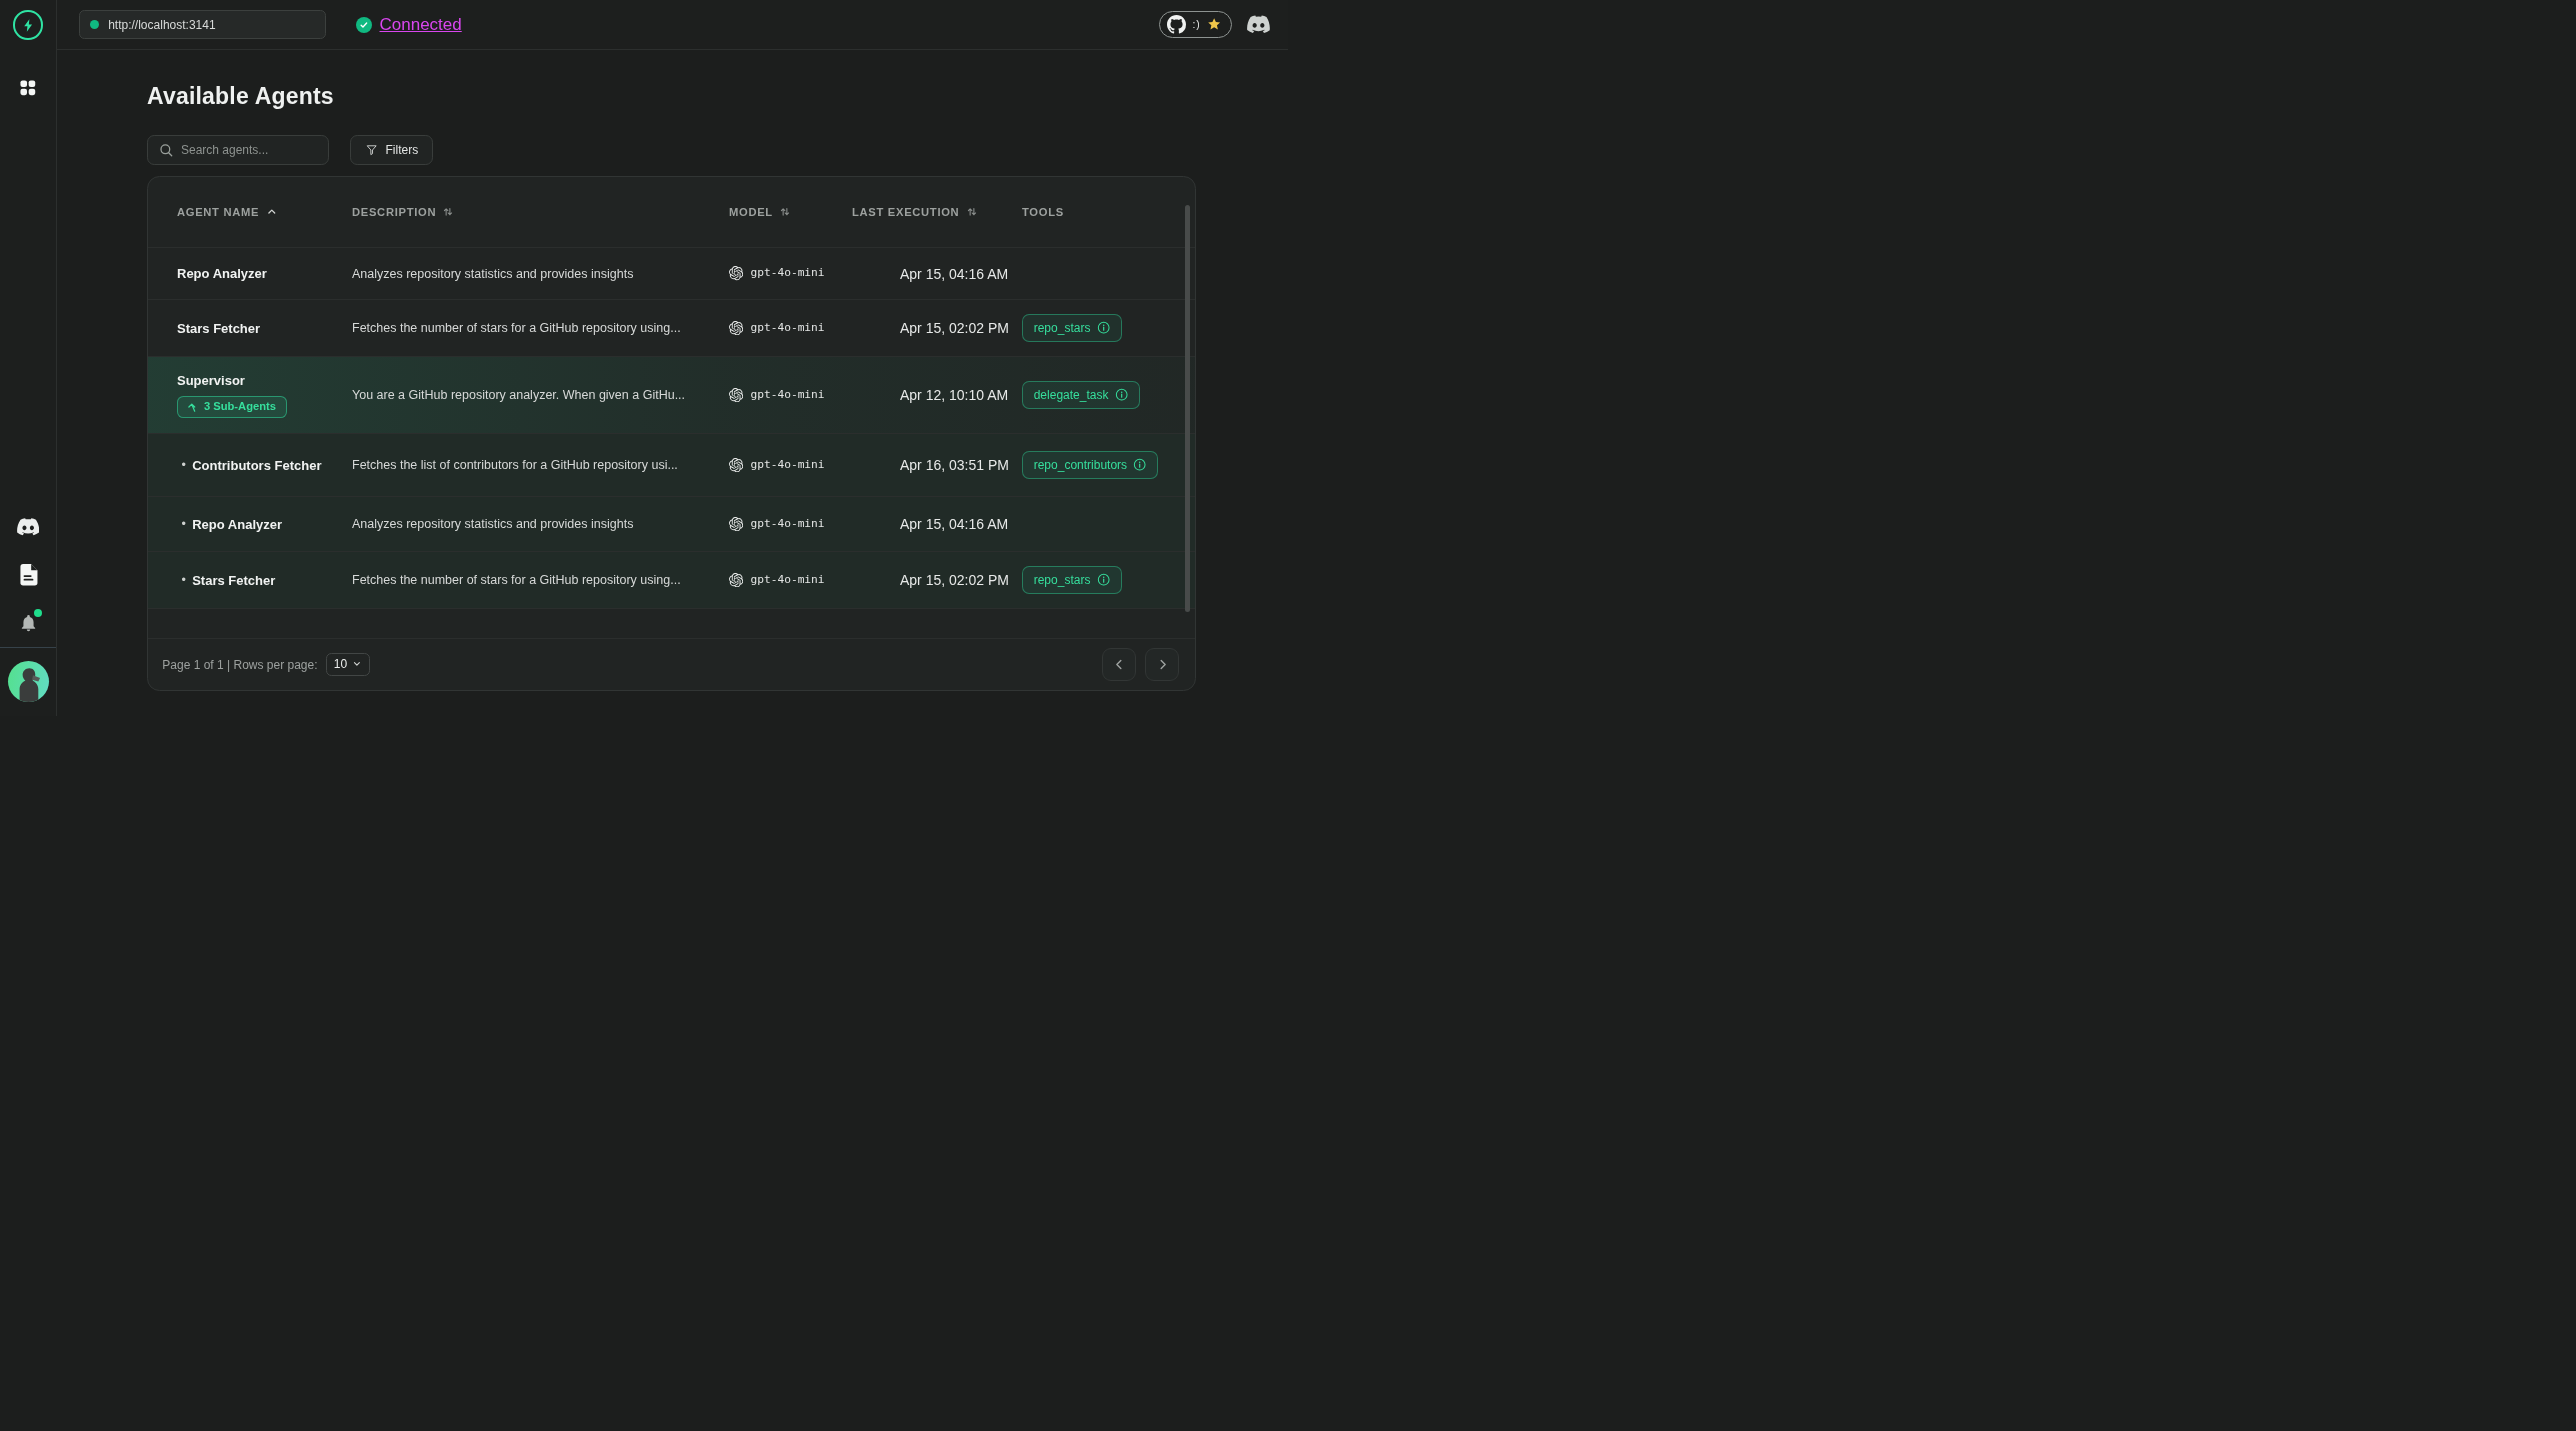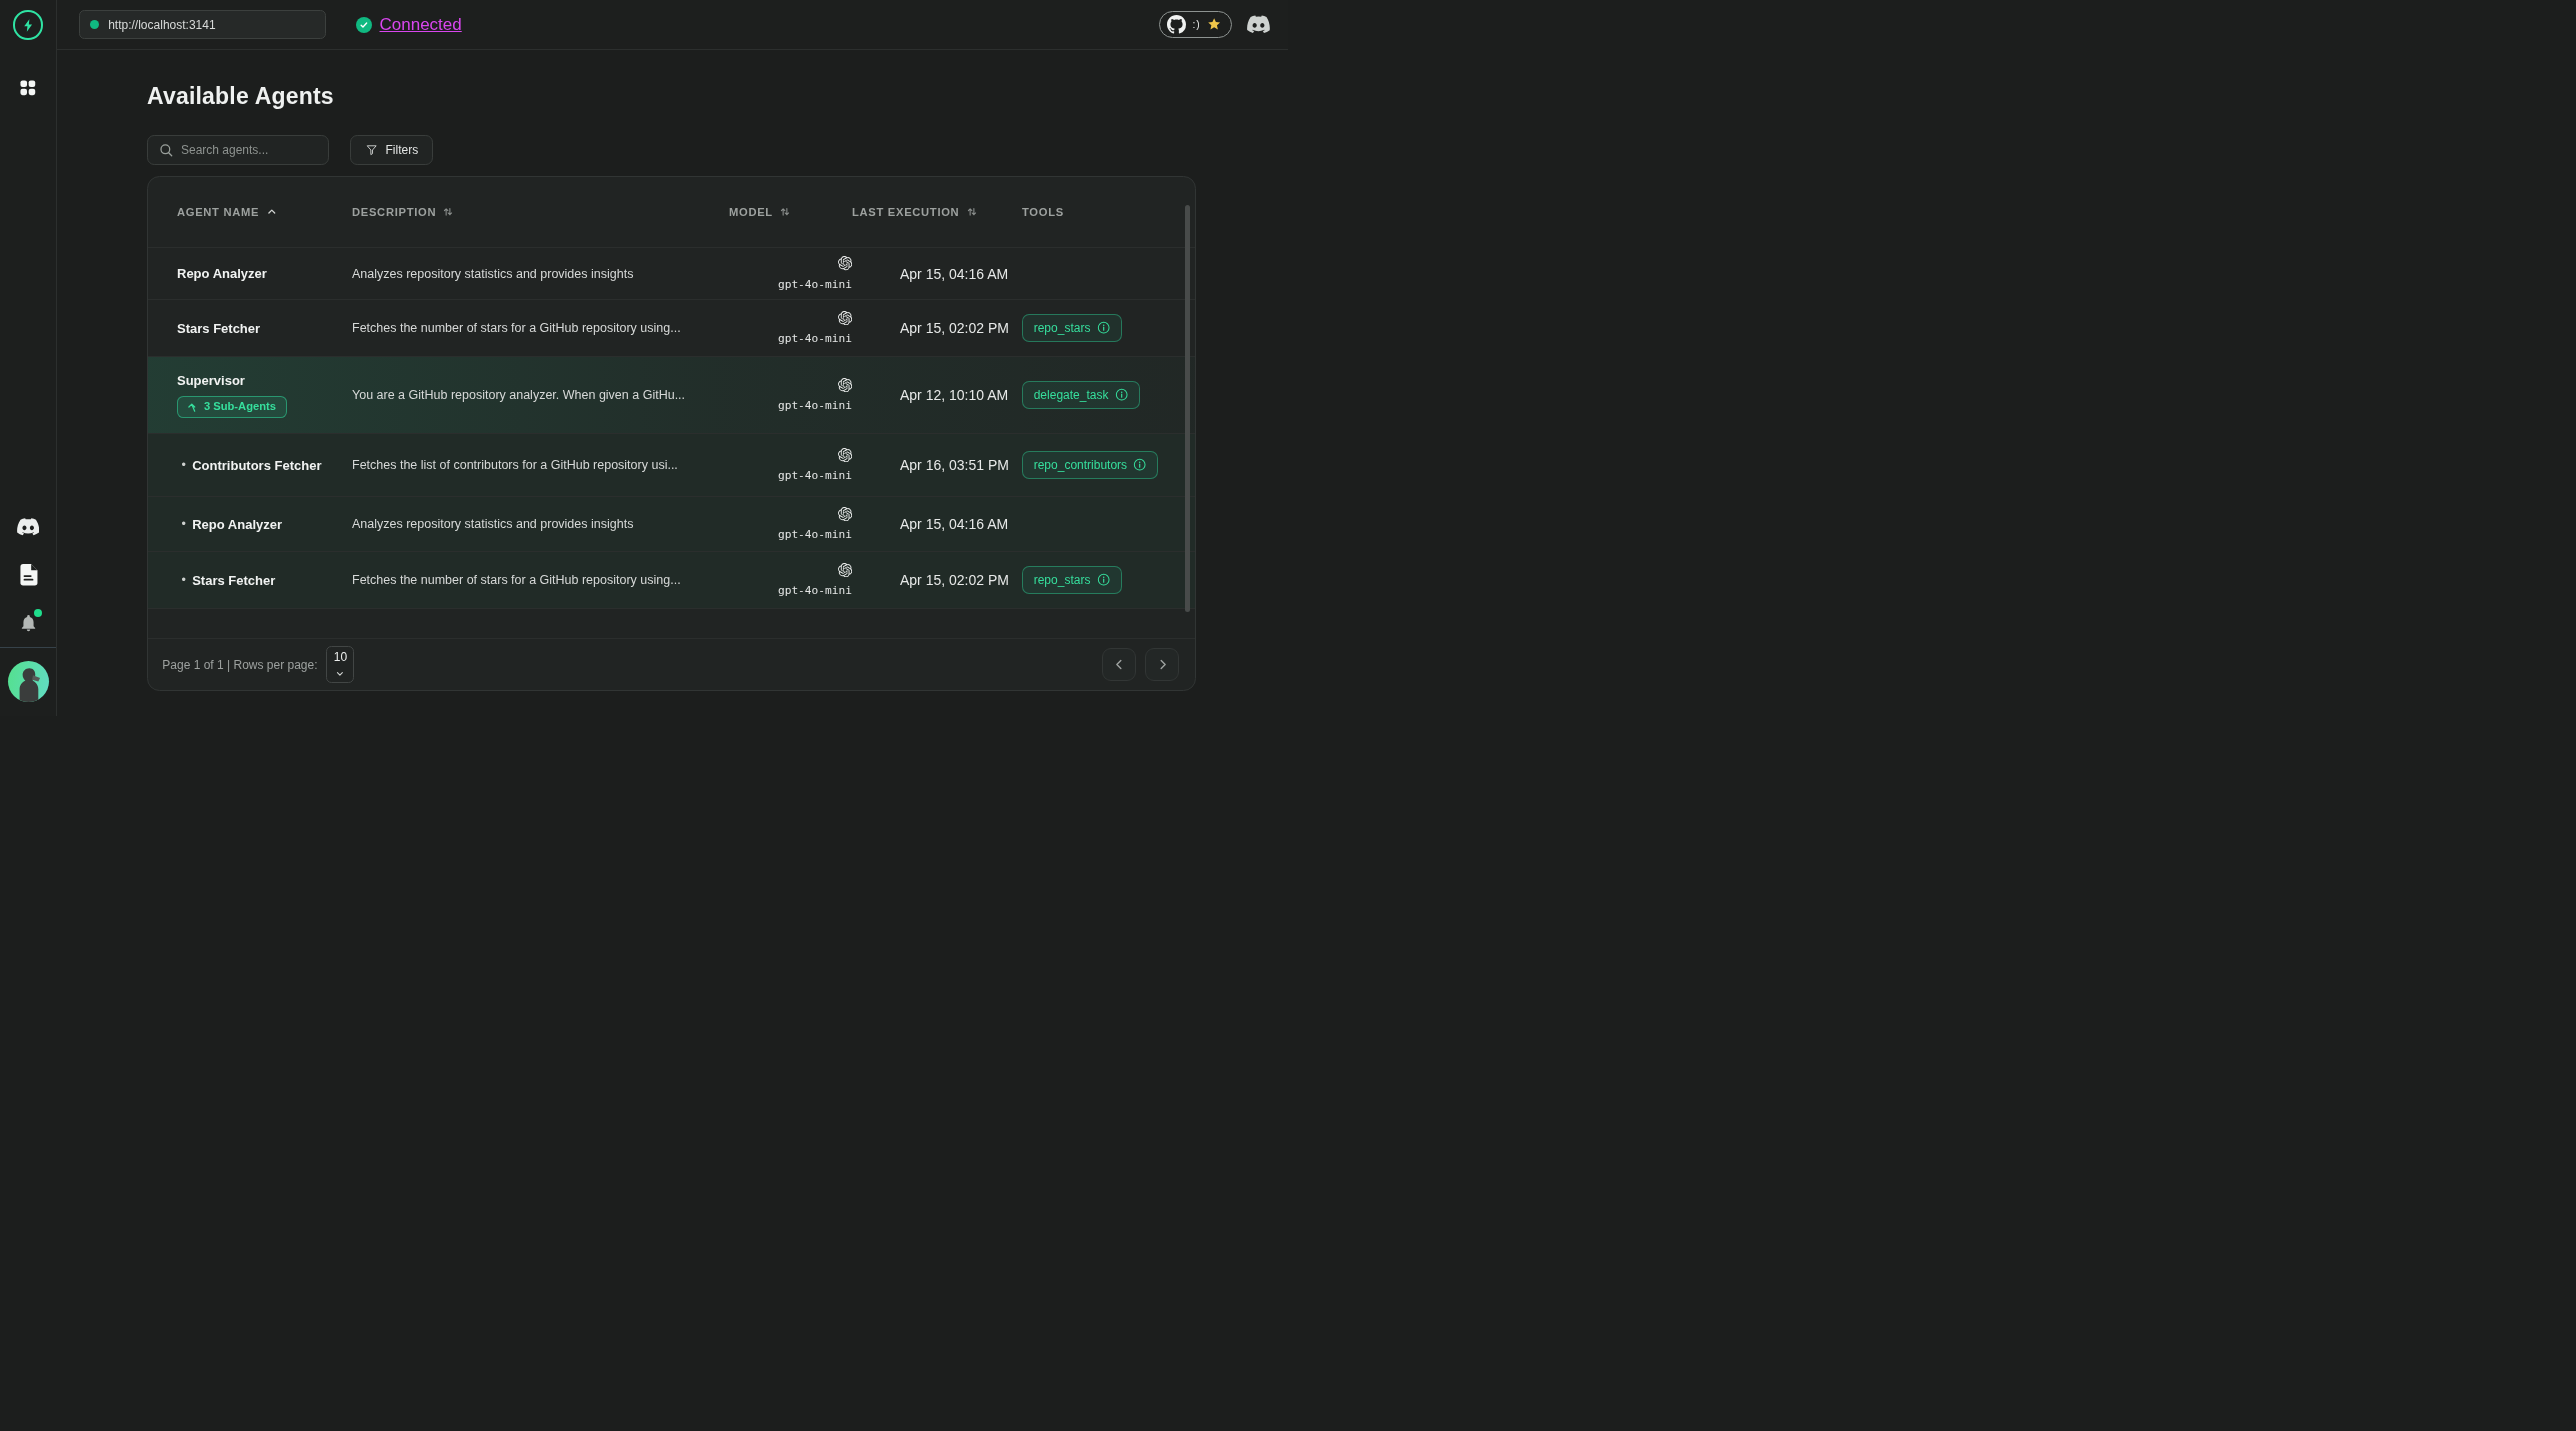--- a/index.html
+++ b/index.html
@@ -100,21 +100,21 @@
   .trow:nth-child(4){ min-height:63px; }
   .trow:nth-child(5){ min-height:55px; }
   .trow:nth-child(6){ min-height:58px; border-bottom:0.9px solid #2b2e2d; }
   .trow.supervisor { background:linear-gradient(90deg, rgba(47,227,163,.13) 0%, rgba(47,227,163,.05) 55%, rgba(47,227,163,.02) 100%); }
   .trow.sub { background:rgba(47,227,163,.04); }
   .agent-name { font-size:13px; font-weight:700; color:#f1f3f2; }
   .name-cell { display:flex; }
   .name-cell.stacked { flex-direction:column; align-items:flex-start; gap:8px; }
   .bullet { color:#cdd0ce; margin:0 6.3px 0 4.5px; font-size:12.5px; }
   .desc-cell { font-size:12.5px; color:#d7d9d8; white-space:nowrap; overflow:hidden; padding-right:16px; }
-  .model-cell { display:flex; align-items:flex-end; gap:7.2px; font-family:"DejaVu Sans Mono",monospace; font-size:11.2px; color:#e4e6e5;flex-direction:column; }
+  .model-cell { display:flex; align-items:flex-start; gap:7.2px; font-family:"DejaVu Sans Mono",monospace; font-size:11.2px; color:#e4e6e5; }
   .exec-cell { font-size:14px; color:#e7e9e8;margin-left:48px; }
   .tool-chip {
     display:inline-flex; align-items:center; gap:6.3px; padding:6.3px 10.7px; border-radius:7.2px;
     border:0.9px solid rgba(47,227,163,.4); background:rgba(47,227,163,.07);
     color:#36df9d; font-size:12px; cursor:pointer; font-family:"Liberation Sans",sans-serif;
     white-space:nowrap;
   }
   .subagents-chip {
     display:inline-flex; align-items:center; gap:6.3px; padding:3.6px 9.8px 4.5px 8px; border-radius:6.3px;
     border:0.9px solid rgba(47,227,163,.5); background:rgba(47,227,163,.1);
@@ -123,21 +123,21 @@
   .spacer { flex:1; }
   
   .card-footer {
     height:52px; flex:none; border-top:0.9px solid #2b2e2d;
     display:flex; align-items:center; padding:0 16px 0 14.3px;
   }
   .page-info { font-size:12px; color:#9da19f; display:flex; align-items:center; gap:8px; }
   .rpp-select {
     display:inline-flex; align-items:center; gap:5.4px; border:0.9px solid #42464473; border:0.9px solid #424645;
     border-radius:5.4px; padding:2.7px 6.3px 3.6px 7.2px; background:transparent; cursor:pointer;
-    color:#eceeed; font-size:12px; font-family:"Liberation Sans",sans-serif;flex-direction:column;
+    color:#eceeed; font-size:12px; font-family:"Liberation Sans",sans-serif;
   }
   .pager { margin-left:auto; display:flex; gap:9px; }
   .pager-btn {
     width:34px; height:33px; border-radius:9px; border:0.9px solid #323635; background:#232726;
     display:flex; align-items:center; justify-content:center; cursor:pointer;
   }
   
   .vscroll-thumb { position:absolute; right:5.4px; top:28px; width:4.5px; height:407px; border-radius:2.7px; background:#484b4a; }
 </style>
 </head>

